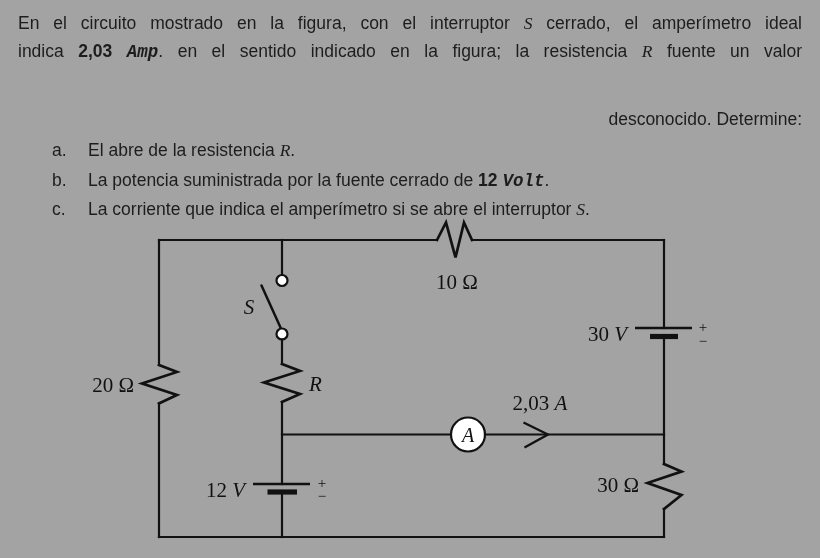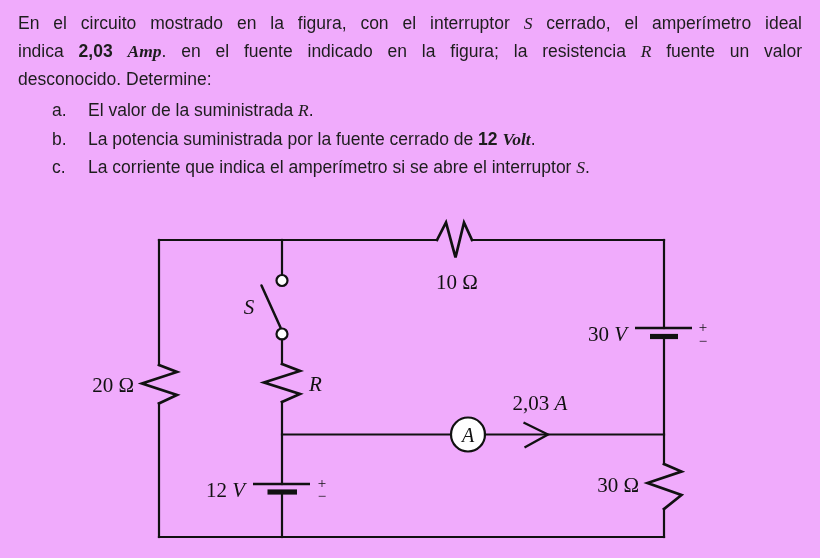--- a/index.html
+++ b/index.html
@@ -3,35 +3,35 @@
 <meta charset="utf-8">
 <style>
   html, body { margin: 0; padding: 0; }
   body {
     width: 820px; height: 558px;
     background: #ffffff;
     font-family: "Liberation Sans", sans-serif;
     position: relative;
     overflow: hidden;
   }
-  .page { position: absolute; inset: 0; background: #f0abfc; }
+  .page { position: absolute; inset: 0; background: #a3a3a3; }
 
   
   .text-block {
     position: absolute;
     left: 18px; top: 9px; width: 784px;
     font-size: 17.5px;
     line-height: 28px;
     color: #1d1d1d;
   }
   .pline { text-align: justify; text-align-last: justify; }
-  .pline3 { text-align: left; }
+  .pline3 { text-align: right; margin-top: 39px; }
   .it  { font-family: "Liberation Serif", serif; font-style: italic; }
   .b   { font-weight: 700; }
-  .bi  { font-family: Liberation Serif, serif; font-style: italic; font-weight: 700; }
+  .bi  { font-family: Liberation Mono, monospace; font-style: italic; font-weight: 700; }
 
   .list { margin-top: 3px; }
   .item { display: flex; line-height: 28.5px; padding-left: 34px; }
   .marker { width: 36px; flex: none; }
   .item-text { flex: 1; }
 
   
   svg.circuit { position: absolute; left: 0; top: 0; }
   .wire { stroke: #111111; stroke-width: 2.2; fill: none; stroke-linecap: square; }
   .res  { stroke: #111111; stroke-width: 2.7; fill: none; stroke-linejoin: miter; stroke-linecap: square; }
@@ -45,27 +45,27 @@
   .csmall { font-family: "Liberation Serif", serif; font-size: 15px; fill: #111111; }
   .am     { font-family: "Liberation Serif", serif; font-size: 20px; font-style: italic; fill: #111111; }
 </style>
 </head>
 <body>
 
 <div class="page">
 
   <div class="text-block">
     <div class="pline"><span>En el circuito mostrado en la figura, con el interruptor </span><span class="it">S</span><span> cerrado, el amperímetro ideal</span></div>
-    <div class="pline"><span>indica </span><span class="b">2,03 </span><span class="bi">Amp</span><span>. en el fuente indicado en la figura; la resistencia </span><span class="it">R</span><span> fuente un valor</span></div>
+    <div class="pline"><span>indica </span><span class="b">2,03 </span><span class="bi">Amp</span><span>. en el sentido indicado en la figura; la resistencia </span><span class="it">R</span><span> fuente un valor</span></div>
     <div class="pline3"><span>desconocido. Determine:</span></div>
 
     <div class="list">
       <div class="item">
         <span class="marker">a.</span>
-        <span class="item-text"><span>El valor de la suministrada </span><span class="b"></span><span class="bi"></span><span class="it">R</span><span>.</span></span>
+        <span class="item-text"><span>El abre de la resistencia </span><span class="b"></span><span class="bi"></span><span class="it">R</span><span>.</span></span>
       </div>
       <div class="item">
         <span class="marker">b.</span>
         <span class="item-text"><span>La potencia suministrada por la fuente cerrado de </span><span class="b">12 </span><span class="bi">Volt</span><span class="it"></span><span>.</span></span>
       </div>
       <div class="item">
         <span class="marker">c.</span>
         <span class="item-text"><span>La corriente que indica el amperímetro si se abre el interruptor </span><span class="b"></span><span class="bi"></span><span class="it">S</span><span>.</span></span>
       </div>
     </div>

